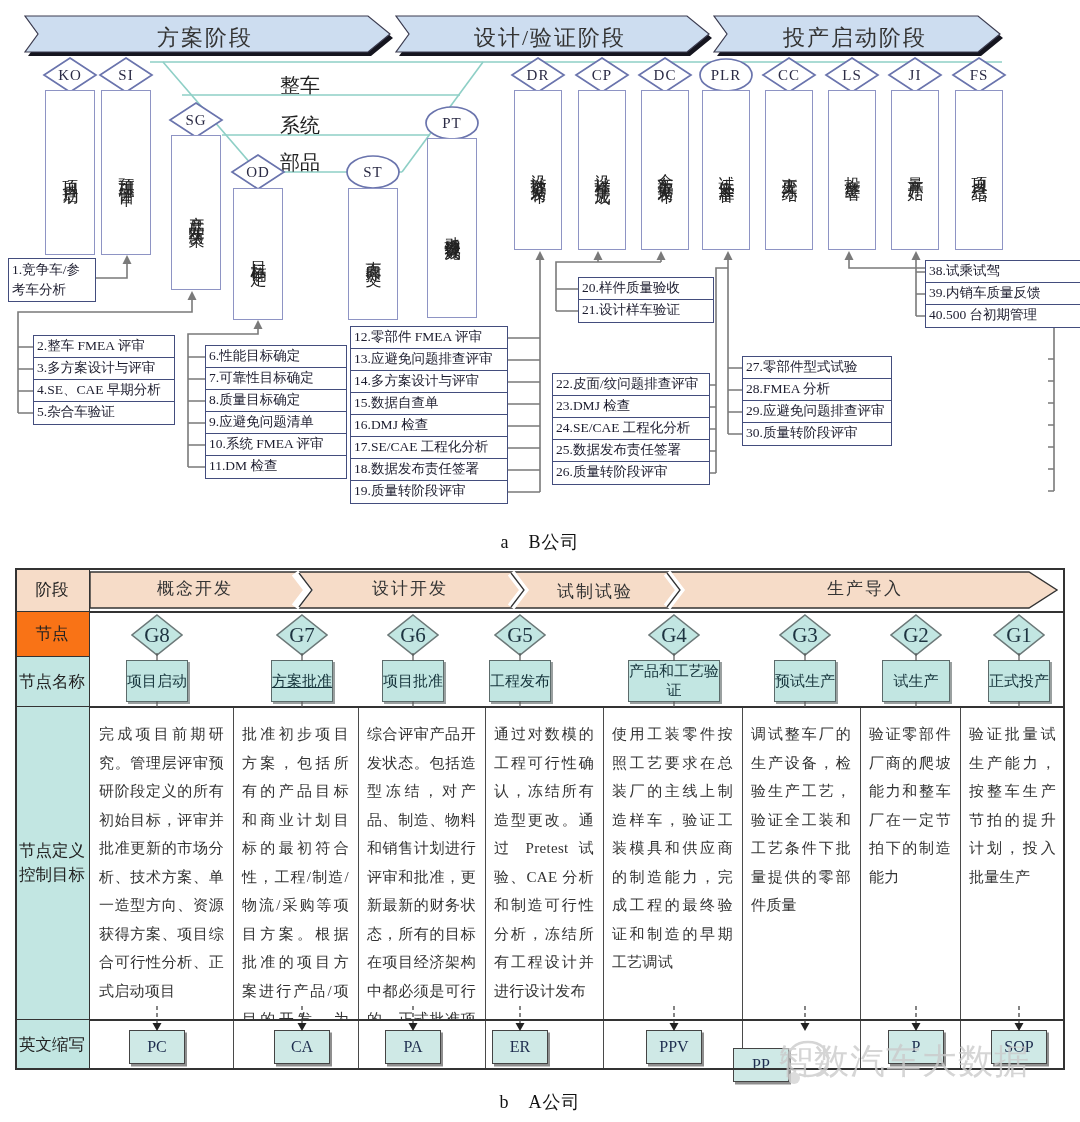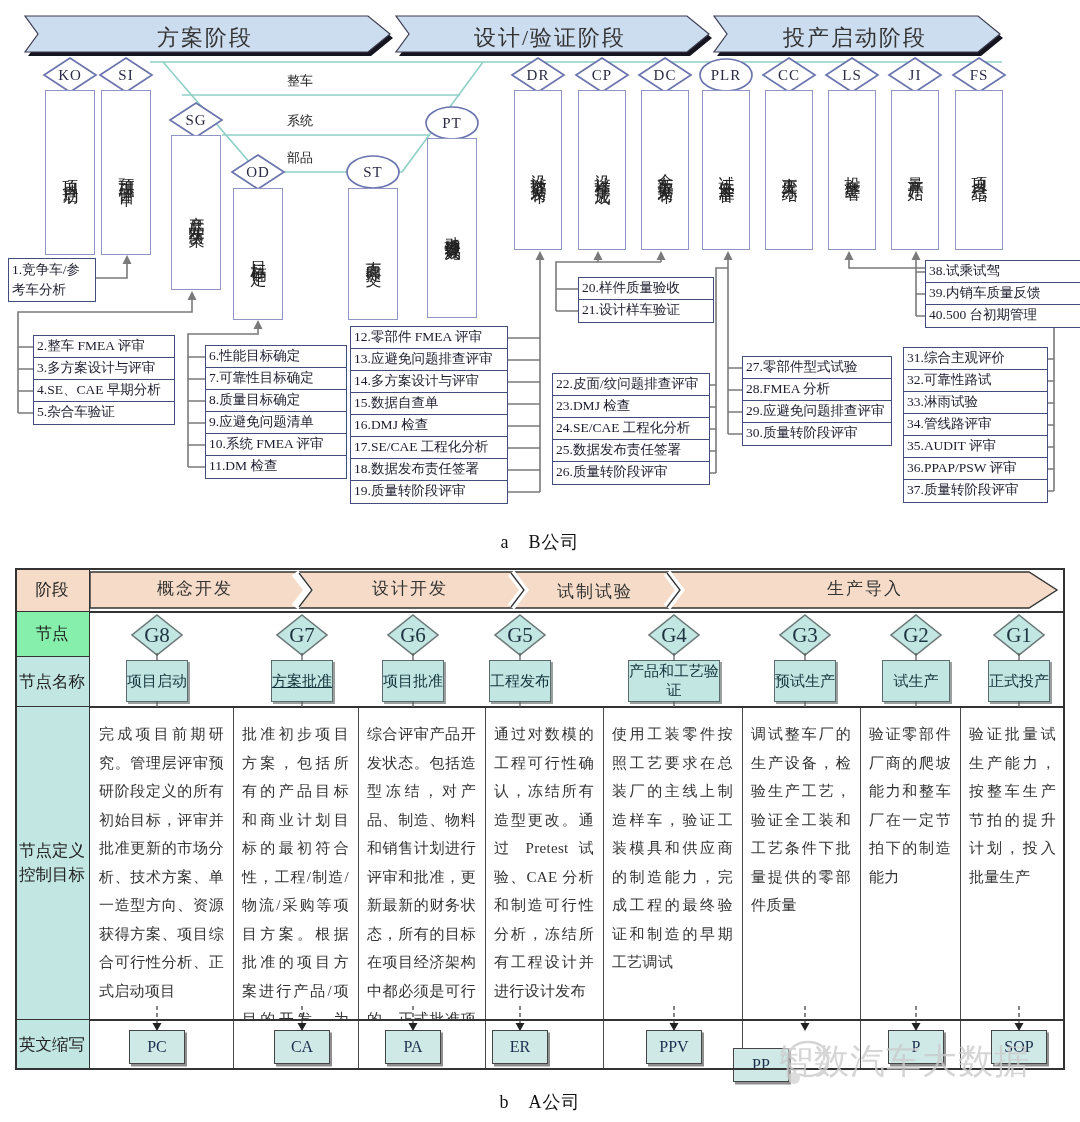--- a/index.html
+++ b/index.html
@@ -1,20 +1,20 @@
 <!DOCTYPE html>
 <html><head>
 <meta charset="utf-8">
 <style>
   html,body{margin:0;padding:0;background:#ffffff;}
   #page{position:relative;width:1080px;height:1122px;background:#fff;overflow:hidden;
         font-family:"Liberation Serif","DejaVu Serif",serif;color:#222;}
   svg{position:absolute;left:0;top:0;}
   .band-label{position:absolute;top:23px;font-size:22px;color:#333;text-align:center;letter-spacing:2px;}
-  .lvl{position:absolute;width:44px;text-align:center;font-size:13px;color:#222;}
+  .lvl{position:absolute;width:44px;text-align:center;font-size:20px;color:#222;}
   .ms{position:absolute;width:56px;height:36px;}
   .ms svg{left:0;top:0;}
   .ms span{position:absolute;left:0;top:0;width:56px;height:36px;display:flex;align-items:center;justify-content:center;
            font-size:15px;color:#2b2b45;letter-spacing:1px;}
   .vbox{position:absolute;box-sizing:border-box;background:#fff;border:1.5px solid #8e94c4;
         display:flex;align-items:center;justify-content:center;
         writing-mode:vertical-rl;text-orientation:upright;font-size:16px;letter-spacing:3px;color:#222;}
   .lgroup{position:absolute;}
   .li{box-sizing:border-box;height:23.5px;line-height:20px;border:1.5px solid #434d7d;margin-top:-1.5px;
       background:#fff;padding:0 3px;white-space:nowrap;font-size:13.5px;color:#1c1c2e;}
@@ -240,29 +240,20 @@
     <div class="li">24.SE/CAE 工程化分析</div>
     <div class="li">25.数据发布责任签署</div>
     <div class="li">26.质量转阶段评审</div>
   </div>
   <div class="lgroup" style="left:742px;top:356px;width:150px;">
     <div class="li">27.零部件型式试验</div>
     <div class="li">28.FMEA 分析</div>
     <div class="li">29.应避免问题排查评审</div>
     <div class="li">30.质量转阶段评审</div>
   </div>
-  <div class="lgroup" style="left:903px;top:347px;width:145px;">
-    <div class="li">31.综合主观评价</div>
-    <div class="li">32.可靠性路试</div>
-    <div class="li">33.淋雨试验</div>
-    <div class="li">34.管线路评审</div>
-    <div class="li">35.AUDIT 评审</div>
-    <div class="li">36.PPAP/PSW 评审</div>
-    <div class="li">37.质量转阶段评审</div>
-  </div>
   <div class="lgroup" style="left:925px;top:260px;width:158px;">
     <div class="li">38.试乘试驾</div>
     <div class="li">39.内销车质量反馈</div>
     <div class="li">40.500 台初期管理</div>
   </div>
 
   <div class="cap" style="top:530px;">a　B公司</div>
 
   <div id="tbl">
 
@@ -278,21 +269,21 @@
         <polyline points="496,5 509,22 496,39"></polyline>
         <polyline points="652,5 665,22 652,39"></polyline>
       </g>
     </svg>
     <div class="phase-label" style="left:85px;width:190px;">概念开发</div>
     <div class="phase-label" style="left:300px;width:190px;">设计开发</div>
     <div class="phase-label" style="left:505px;width:150px;top:12px;">试制试验</div>
     <div class="phase-label" style="left:760px;width:180px;">生产导入</div>
 
     <div class="lab" style="top:0;height:44px;background:#f6dcc8;">阶段</div>
-    <div class="lab" style="top:44px;height:45px;background:#86efac;">节点</div>
+    <div class="lab" style="top:44px;height:45px;background:#f97316;">节点</div>
     <div class="lab" style="top:89px;height:50px;background:#c2e6e2;">节点名称</div>
     <div class="lab" style="top:139px;height:313px;background:#c2e6e2;">节点定义
 控制目标</div>
     <div class="lab" style="top:452px;height:50px;border-bottom:none;background:#c2e6e2;">英文缩写</div>
 
     <div class="hline" style="top:43px;"></div>
     <div class="hline" style="top:138px;"></div>
     <div class="hline" style="top:451px;"></div>
 
     <div class="vline" style="left:218px;top:139px;height:363px;"></div>

